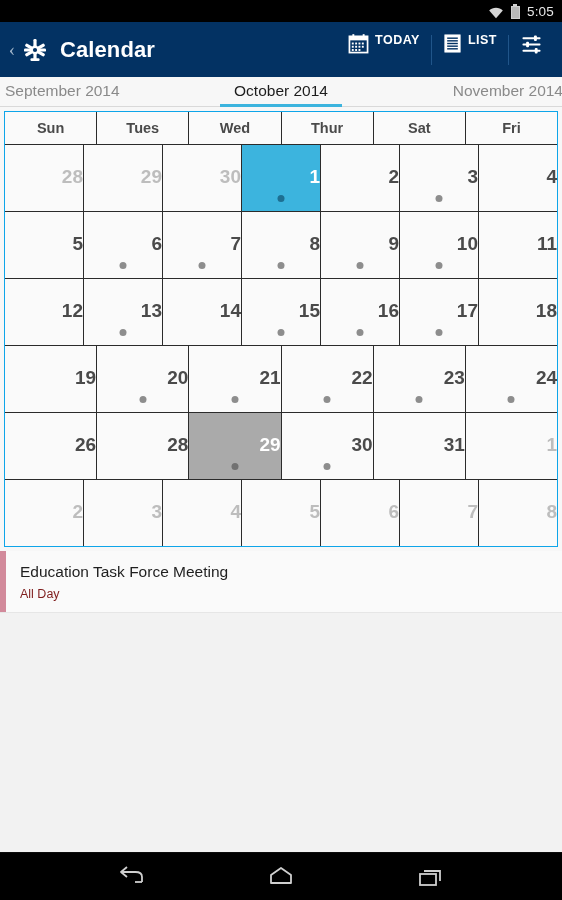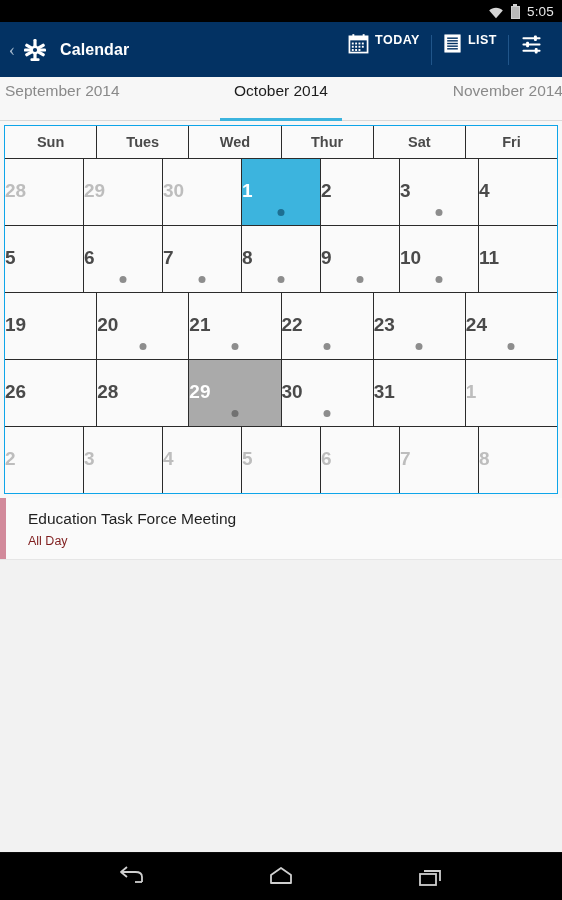--- a/index.html
+++ b/index.html
@@ -34,38 +34,38 @@
   #app-bar {
     height:55px; background:#033263;
     display:flex; align-items:center; padding:0 8px 0 4px;
   }
   #back-chevron {
     color:#9fb4c9; font-size:19px; width:16px; text-align:center;
     font-family:"Liberation Serif", serif; line-height:1;
   }
   #brand-logo { width:30px; height:30px; margin:0 2px 0 0; flex:0 0 auto; }
   #app-title {
-    color:#fff; font-size:16px; font-weight:bold; margin-left:8px;
+    color:#fff; font-size:22px; font-weight:bold; margin-left:8px;
     letter-spacing:.1px; white-space:nowrap;
   }
   #app-bar-actions {
     margin-left:auto; display:flex; align-items:center; height:100%;
   }
   .bar-action {
     display:flex; align-items:flex-start; gap:6px;
     padding:0 11px; height:34px; cursor:pointer;
   }
   .bar-action .lbl {
     color:#fff; font-size:12.5px; font-weight:bold; letter-spacing:.5px;
   }
   .bar-divider { width:1px; height:30px; background:#20558a; }
 
   
   #month-strip {
-    height:44px; background:#f7f7f7; position:relative;
+    height:30px; background:#f7f7f7; position:relative;
     display:flex; align-items:center;
     border-bottom:1px solid #d9d9d9;
   }
   .month-tab {
     font-size:15.5px; color:#8a8a8a; position:absolute;
     white-space:nowrap; top:5px; cursor:pointer;
   }
   #month-prev { left:5px; }
   #month-next { right:-1px; }
   #month-cur {
@@ -90,40 +90,40 @@
   }
   #cal-grid .hcell:last-child { border-right:none; }
 
   .wrow { display:flex; height:67px; border-top:1px solid #2b2b2b; }
   .dcell {
     flex:1 1 0; border-right:1px solid #2b2b2b;
     position:relative; background:#fafafa; cursor:pointer;
   }
   .dcell:last-child { border-right:none; }
   .dnum {
-    position:absolute; left:0; right:0; top:22px; text-align:left;
+    position:absolute; left:0; right:0; top:22px; text-align:right;
     font-size:19px; font-weight:bold; color:#4a4a4a; line-height:1;
   }
   .dcell.muted .dnum { color:#bdbdbd; font-weight:bold; }
   .ddot {
     position:absolute; left:50%; transform:translateX(-50%);
     top:50px; width:7px; height:7px; border-radius:50%; background:#8d8d8d;
   }
   .dcell.selected { background:#3cb4de; }
   .dcell.selected .dnum { color:#fff; }
   .dcell.selected .ddot { background:#1d6f92; }
   .dcell.today { background:#aaaaaa; }
   .dcell.today .dnum { color:#fff; }
   .dcell.today .ddot { background:#717171; }
 
   
   #event-list { background:#fafafa; margin-top:4px; }
   .event-row {
     display:flex; min-height:62px; border-bottom:1px solid #e6e6e6;
-    background:#fafafa; cursor:pointer;gap:8px;
+    background:#fafafa; cursor:pointer;
   }
   .event-accent { width:6px; flex:0 0 6px; }
   .event-body { padding:12px 0 10px 14px; }
   .event-title { font-size:15.5px; color:#1f1f1f; line-height:1.2; }
   .event-sub { font-size:12.5px; color:#7f1d1d; margin-top:5px; }
 
   #page-body-fill { flex:1 1 auto; background:#f2f2f2; }
 
   
   #nav-bar {
@@ -308,20 +308,47 @@
             <div class="dcell">
               <div class="dnum">10</div>
               <span class="ddot"></span>
             </div>
             <div class="dcell">
               <div class="dnum">11</div>
             </div>
           </div>
           <div class="wrow">
             <div class="dcell">
+              <div class="dnum">12</div>
+            </div>
+            <div class="dcell">
+              <div class="dnum">13</div>
+              <span class="ddot"></span>
+            </div>
+            <div class="dcell">
+              <div class="dnum">14</div>
+            </div>
+            <div class="dcell">
+              <div class="dnum">15</div>
+              <span class="ddot"></span>
+            </div>
+            <div class="dcell">
+              <div class="dnum">16</div>
+              <span class="ddot"></span>
+            </div>
+            <div class="dcell">
+              <div class="dnum">17</div>
+              <span class="ddot"></span>
+            </div>
+            <div class="dcell">
+              <div class="dnum">18</div>
+            </div>
+          </div>
+          <div class="wrow">
+            <div class="dcell">
               <div class="dnum">19</div>
             </div>
             <div class="dcell">
               <div class="dnum">20</div>
               <span class="ddot"></span>
             </div>
             <div class="dcell">
               <div class="dnum">21</div>
               <span class="ddot"></span>
             </div>

